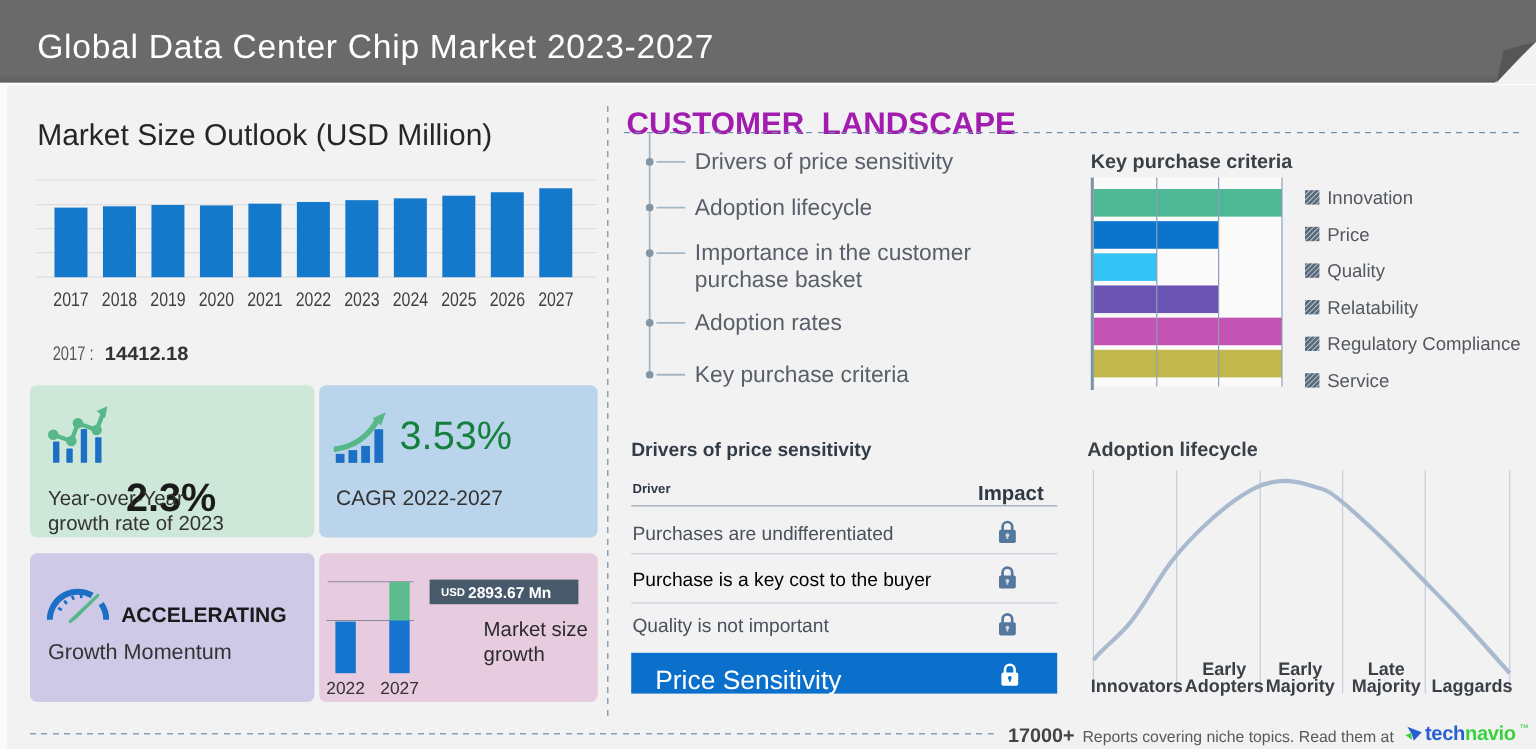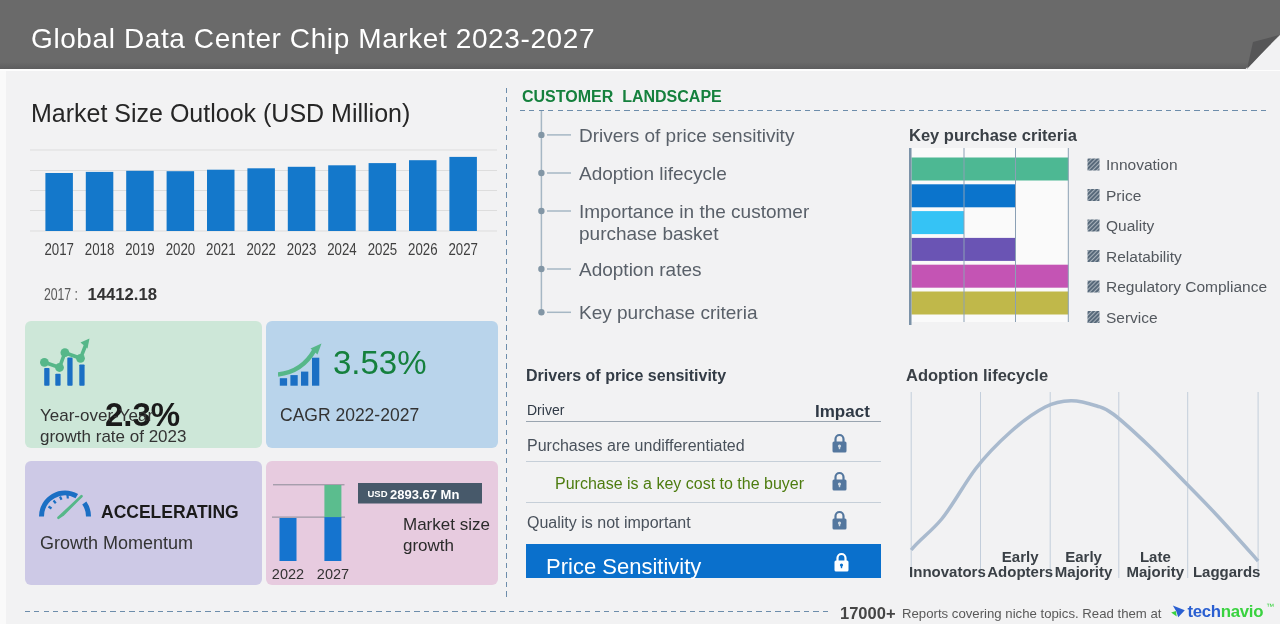--- a/index.html
+++ b/index.html
@@ -122,21 +122,21 @@
   <text x="22" y="117.5" font-size="14.5" fill="#333" text-anchor="middle">2022</text>
   <text x="67" y="117.5" font-size="14.5" fill="#333" text-anchor="middle">2027</text>
   <rect x="92" y="22" width="124" height="20.5" fill="#47596a"></rect>
   <text x="101.5" y="36" font-size="9.5" font-weight="700" fill="#fff">USD</text>
   <text x="124" y="37.5" font-size="13" font-weight="700" fill="#fff">2893.67 Mn</text>
 </svg>
 <div class="abs" style="left:359px;top:513.5px;font-size:17px;line-height:21.3px;color:#2b2b2b;margin-left:44px;">Market size<br>growth</div>
 
 <div class="abs" style="left:506px;top:88px;width:1px;height:512px;background:repeating-linear-gradient(to bottom,#6d8dab 0,#6d8dab 5px,transparent 5px,transparent 9.5px);"></div>
 
-<div class="abs" style="left:522px;top:88px;font-size:16px;font-weight:700;color:#15803d;">CUSTOMER&nbsp; LANDSCAPE</div>
+<div class="abs" style="left:522px;top:88px;font-size:26px;font-weight:700;color:#a21caf;">CUSTOMER&nbsp; LANDSCAPE</div>
 <div class="abs" style="left:520px;top:110px;width:748px;height:1px;background:repeating-linear-gradient(to right,#6d8dab 0,#6d8dab 5px,transparent 5px,transparent 9.5px);"></div>
 
 <svg class="abs" style="left:506px;top:80px;" width="380" height="280" viewBox="0 0 380 280">
   <line x1="35.4" y1="31" x2="35.4" y2="232.3" stroke="#a6b7c4" stroke-width="1.5"></line>
   <g stroke="#a6b7c4" stroke-width="1.5">
     <line x1="41" y1="54.9" x2="65" y2="54.9"></line>
     <line x1="41" y1="93" x2="65" y2="93"></line>
     <line x1="41" y1="131" x2="65" y2="131"></line>
     <line x1="41" y1="189" x2="65" y2="189"></line>
     <line x1="41" y1="232.3" x2="65" y2="232.3"></line>
@@ -149,26 +149,26 @@
     <circle cx="35.4" cy="232.3" r="3.2"></circle>
   </g>
 </svg>
 <div class="abs" style="left:579px;top:125px;font-size:19px;color:#596069;">Drivers of price sensitivity</div>
 <div class="abs" style="left:579px;top:163px;font-size:19px;color:#596069;">Adoption lifecycle</div>
 <div class="abs" style="left:579px;top:201px;font-size:19px;line-height:21.5px;color:#596069;">Importance in the customer<br>purchase basket</div>
 <div class="abs" style="left:579px;top:259px;font-size:19px;color:#596069;">Adoption rates</div>
 <div class="abs" style="left:579px;top:302px;font-size:19px;color:#596069;">Key purchase criteria</div>
 
 <div class="abs" style="left:526px;top:367px;font-size:16px;font-weight:700;color:#333c46;">Drivers of price sensitivity</div>
-<div class="abs" style="left:527px;top:402px;font-size:14px;font-weight:400;color:#2f3945;">Driver</div>
+<div class="abs" style="left:527px;top:402px;font-size:11px;font-weight:700;color:#2f3945;">Driver</div>
 <div class="abs" style="left:815px;top:402px;font-size:17px;font-weight:700;color:#2f3945;">Impact</div>
 <div class="abs" style="left:526px;top:421px;width:355px;height:1px;background:#9aa5b0;"></div>
 <div class="abs" style="left:527px;top:437px;font-size:16px;color:#49515b;">Purchases are undifferentiated</div>
 <div class="abs" style="left:526px;top:461px;width:355px;height:1px;background:#c6cfd8;"></div>
-<div class="abs" style="left:527px;top:475px;font-size:16px;color:#4d7c0f;margin-left:28px;">Purchase is a key cost to the buyer</div>
+<div class="abs" style="left:527px;top:475px;font-size:16px;color:#000000;">Purchase is a key cost to the buyer</div>
 <div class="abs" style="left:526px;top:502px;width:355px;height:1px;background:#c6cfd8;"></div>
 <div class="abs" style="left:527px;top:514px;font-size:16px;color:#49515b;">Quality is not important</div>
 <div class="abs" style="left:526px;top:544px;width:355px;height:34px;background:#0a70cc;"></div>
 <div class="abs" style="left:546px;top:554px;font-size:22px;color:#ffffff;text-align:center;">Price Sensitivity</div>
 
 <svg class="abs" style="left:830.5px;top:432.5px;" width="17" height="20" viewBox="0 0 17 20">
   <path d="M4.5,9 V6 a4,4 0 0 1 8,0 V9" stroke="#54779e" stroke-width="2.2" fill="none"></path>
   <rect x="1.5" y="8.5" width="14" height="11" rx="1.5" fill="#54779e"></rect>
   <circle cx="8.5" cy="13" r="1.6" fill="#cfd9e2"></circle>
   <rect x="7.8" y="13" width="1.4" height="3.2" fill="#cfd9e2"></rect>

